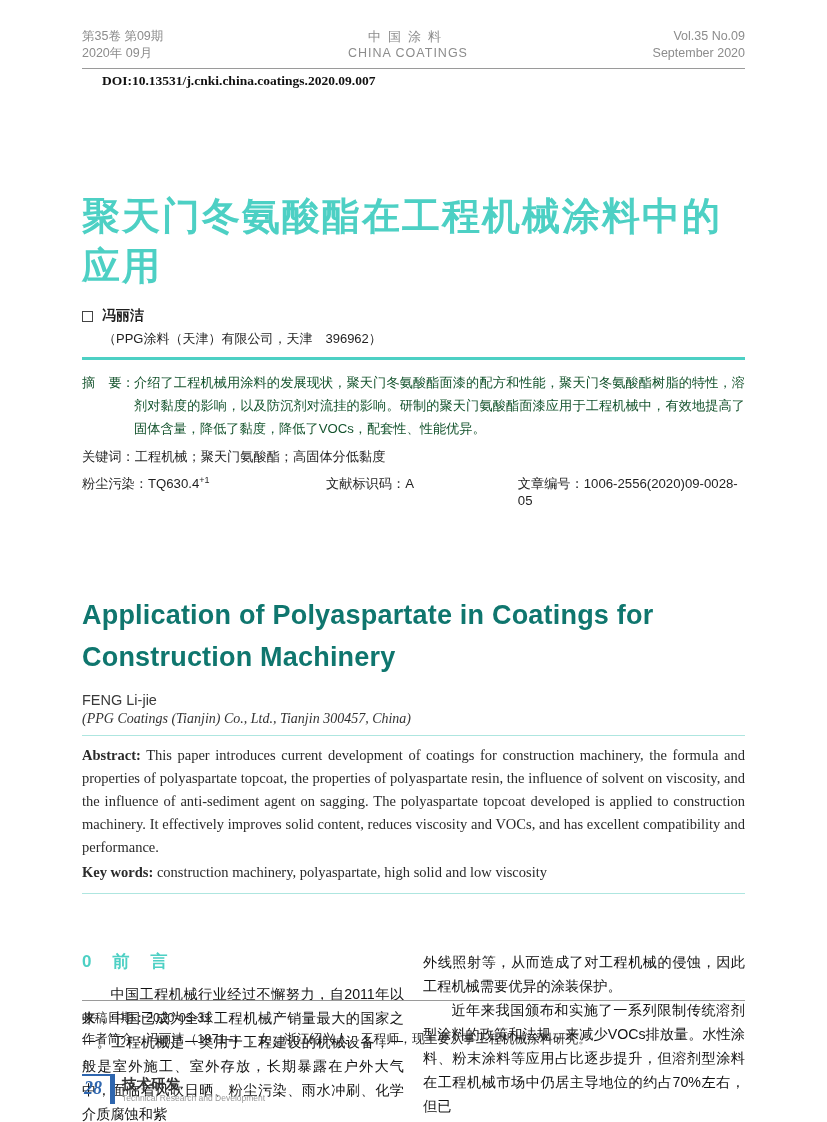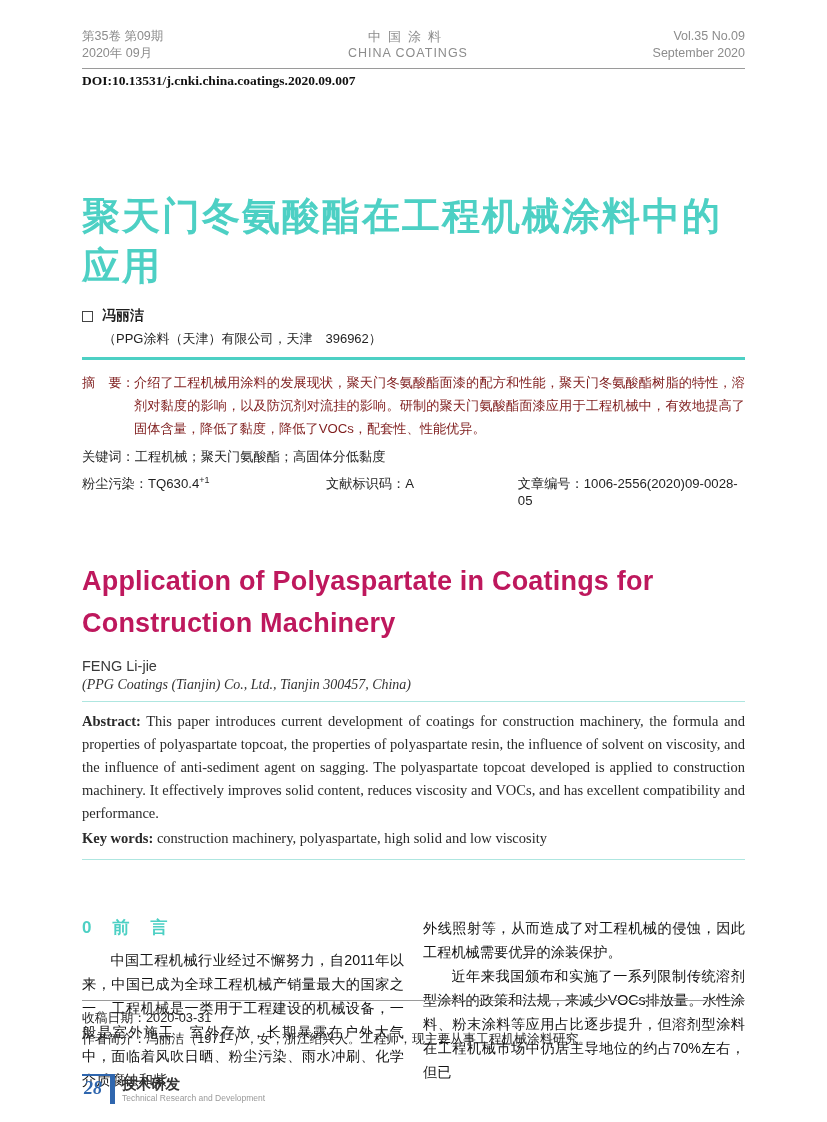--- a/index.html
+++ b/index.html
@@ -16,43 +16,43 @@
 
   
   .jheader { display: flex; justify-content: space-between; align-items: flex-end;
              padding-top: 28px; padding-bottom: 6px; border-bottom: 1px solid #9a9a9a; }
   .jheader .col { font-size: 12.5px; line-height: 17px; color: #8c8c8c; }
   .jheader .col.center { text-align: center; }
   .jheader .col.right { text-align: right; }
   .jheader .zh-spaced { letter-spacing: 7px; font-size: 13px; }
   .jheader .en-caps { letter-spacing: 1px; }
   .doi { font-family: "Liberation Serif", "DejaVu Serif", serif; font-weight: bold;
-         font-size: 13.5px; color: #111; padding-top: 4px; }
+         font-size: 13.5px; color: #111; padding-top: 4px; margin-left: 20px; }
 
   
   .title-zh { margin-top: 102px; color: #4dd0c4; font-weight: bold;
               font-size: 38px; line-height: 50px; letter-spacing: 2px; }
   .author-row { margin-top: 16px; display: flex; align-items: center; font-size: 14px; font-weight: bold; }
   .author-marker { display: inline-block; width: 11px; height: 11px;
                    border: 1.5px solid #444; margin-right: 9px; }
   .affil-zh { margin-top: 5px; font-size: 13px; padding-left: 21px; }
   .rule-teal-thick { margin-top: 9px; border: none; height: 3px; background: #4dd0c4; }
 
   
   .abs-zh { margin-top: 11px; position: relative; padding-left: 52px;
-            font-size: 13.2px; line-height: 23px; text-align: justify; color: #7f1d1d; }
+            font-size: 13.2px; line-height: 23px; text-align: justify; color: #14532d; }
   .abs-zh .lbl { position: absolute; left: 0; top: 0; }
   .kw-zh { margin-top: 6px; font-size: 13.2px; line-height: 22px; }
   .class-row { margin-top: 7px; display: flex; font-size: 13.2px; }
   .class-row .item-clc { width: 252px; }
   .class-row .item-doc { width: 198px; }
   sup.clc-sup { font-size: 9px; vertical-align: super; }
 
   
-  .title-en { margin-top: 52px; color: #be185d; font-weight: bold;
+  .title-en { margin-top: 86px; color: #0f766e; font-weight: bold;
               font-size: 27px; line-height: 42px; letter-spacing: 0.2px; }
   .author-en { margin-top: 14px; font-size: 14.5px; color: #3a3a3a; }
   .affil-en { margin-top: 3px; font-family: "Liberation Serif", "DejaVu Serif", serif;
               font-style: italic; font-size: 14px; color: #333; }
   .rule-teal-thin { margin-top: 8px; border: none; height: 1px; background: #aee6e0; }
   .abs-en { margin-top: 8px; font-family: "Liberation Serif", "DejaVu Serif", serif;
             font-size: 14.5px; line-height: 23px; text-align: justify; color: #2a2a2a; }
   .abs-en .b, .kw-en .b { font-weight: bold; }
   .kw-en { margin-top: 2px; font-family: "Liberation Serif", "DejaVu Serif", serif;
            font-size: 14.5px; line-height: 23px; color: #2a2a2a; }

